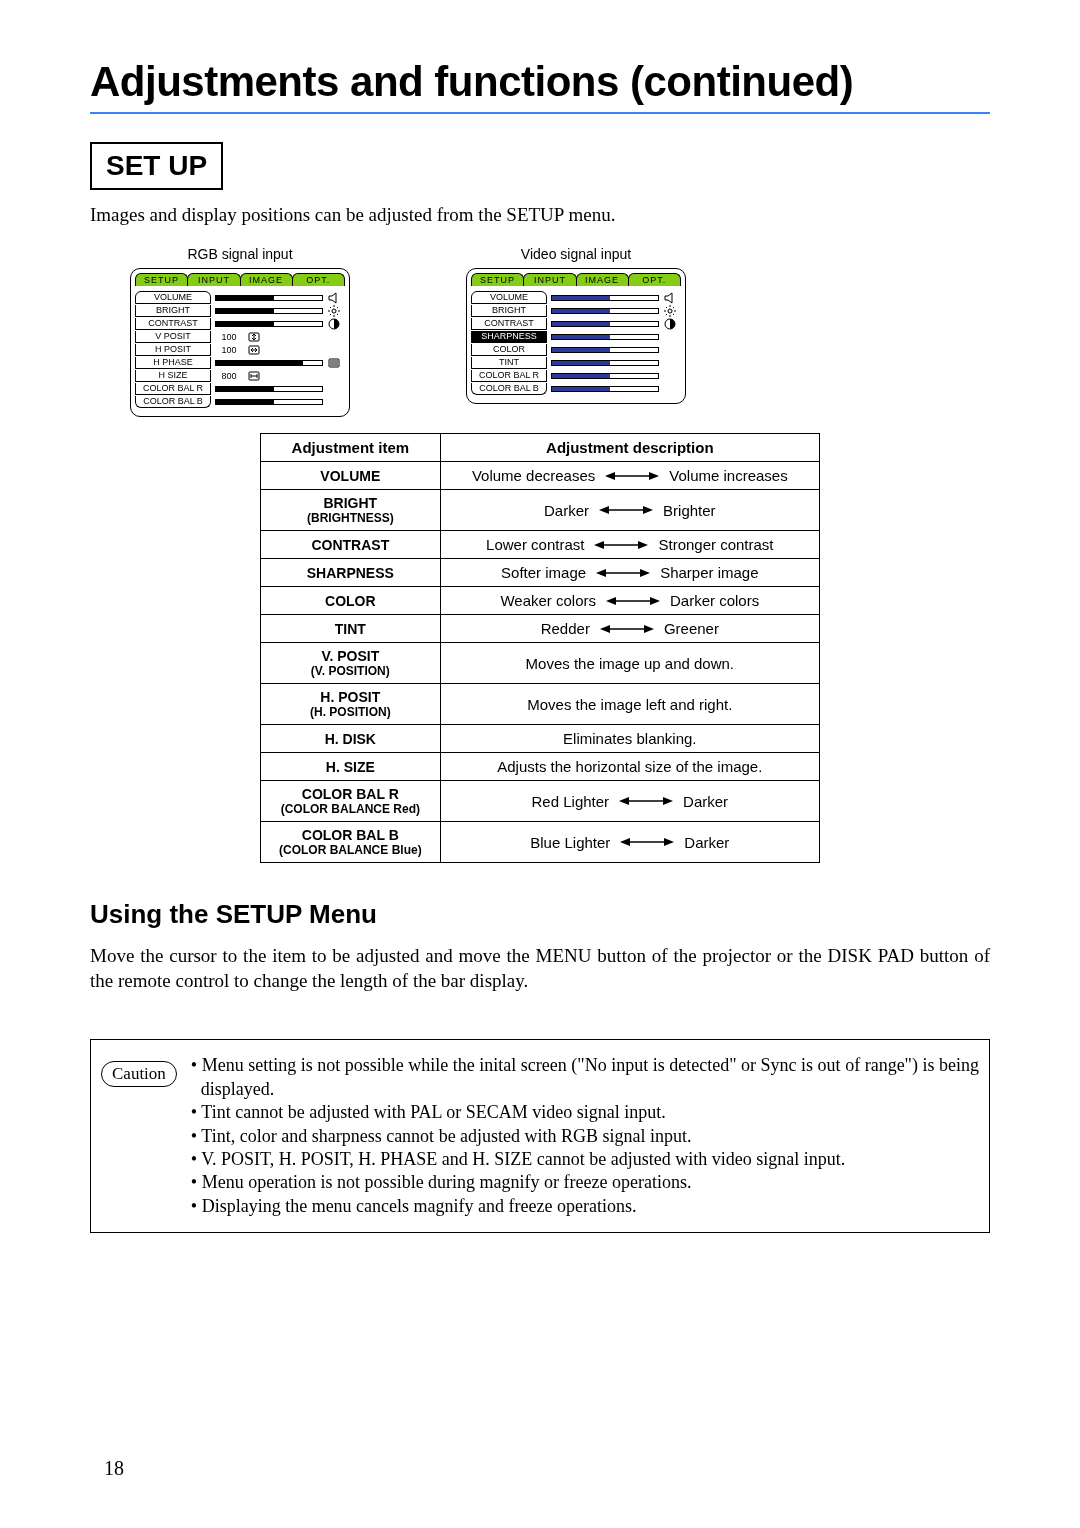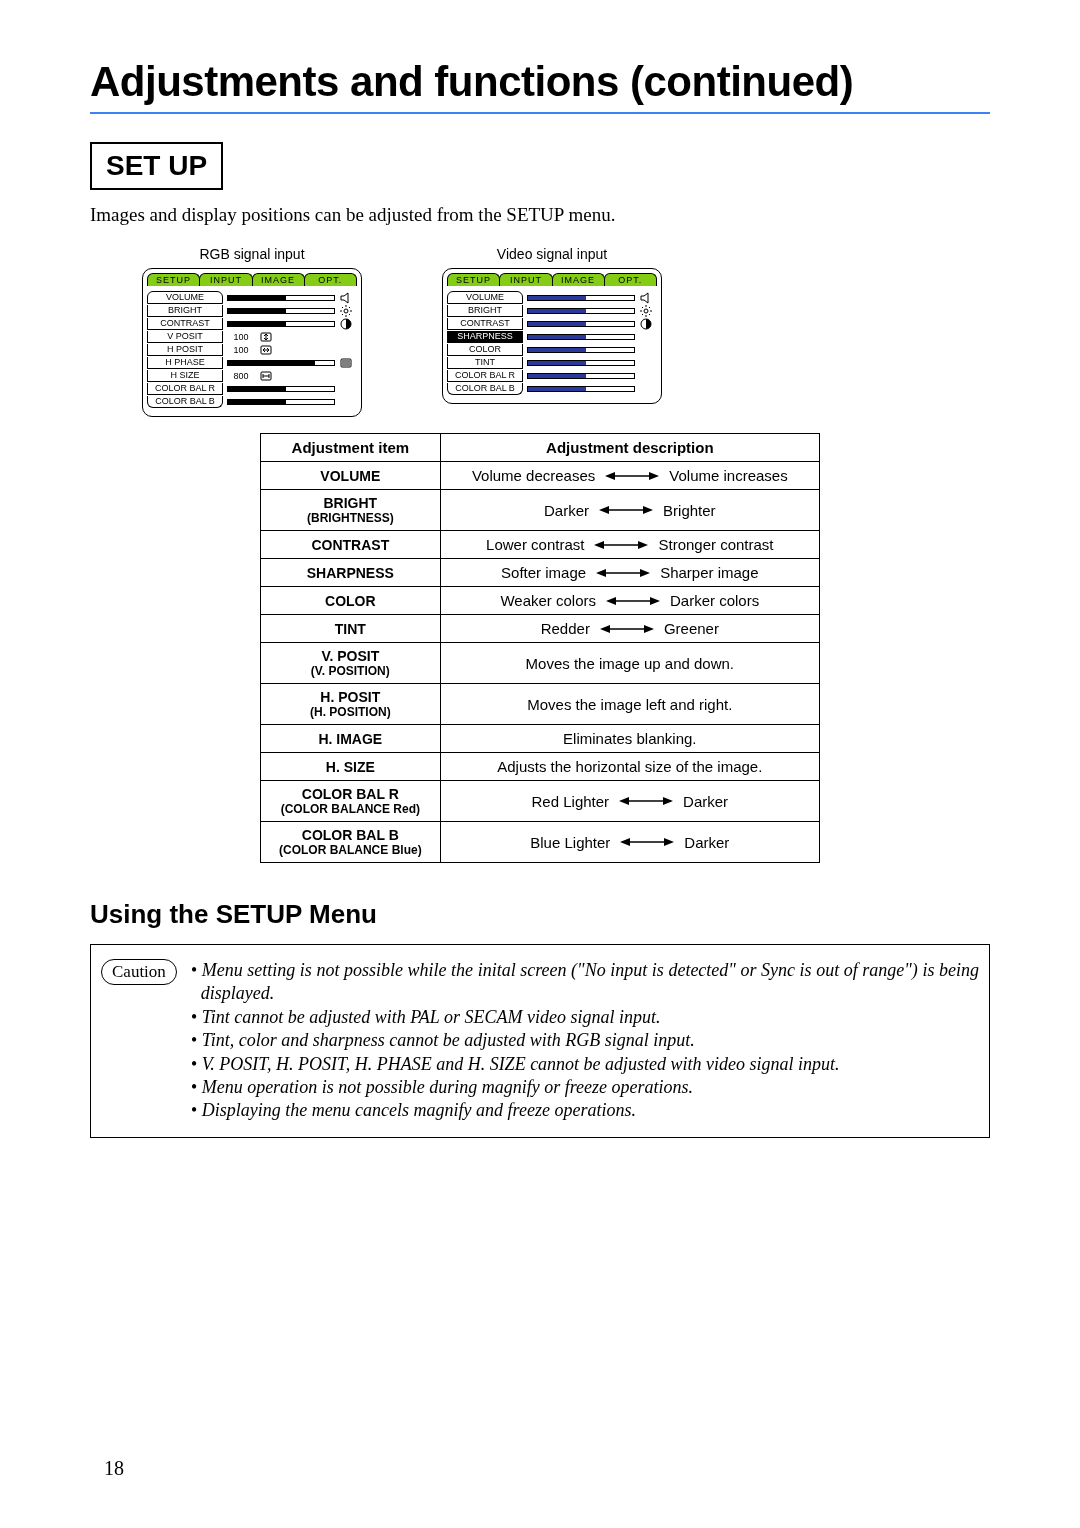--- a/index.html
+++ b/index.html
@@ -41,23 +41,23 @@
     font-size: 28px;
     line-height: 44px;
     text-align: right;
   }
   .intro {
     font-size: 19px;
     margin-bottom: 20px;
   }
   .menus {
     display: flex;
-    gap: 80px;
+    gap: 116px;
     justify-content: flex-start;
-    margin-left: 52px;
+    margin-left: 40px;
     margin-bottom: 16px;
   }
   .menu-block {
     font-family: Arial, Helvetica, sans-serif;
   }
   .menu-caption {
     font-size: 14px;
     text-align: center;
     margin-bottom: 6px;
   }
@@ -212,33 +212,32 @@
     gap: 14px;
     font-size: 18px;
   }
   .caution-tag {
     border: 1px solid #000;
     border-radius: 14px;
     padding: 0 10px;
     align-self: flex-start;
     font-size: 17px;
     line-height: 24px;
-    margin-top: 0;
+    margin-top: 7px;
     white-space: nowrap;
   }
   .caution-list {
     flex: 1;
     text-align: justify;
   }
   .caution-list .b {
     display: block;
     text-indent: -10px;
     padding-left: 10px;
     line-height: 1.3;
-    font-style: italic;
   }
   .pageno {
     position: absolute;
     left: 104px;
     bottom: 48px;
     font-size: 20px;
   }
 </style>
 </head>
 <body>
@@ -597,21 +596,21 @@
         </tr>
         <tr>
           <td class="name">V. POSIT<span class="sub">(V. POSITION)</span></td>
           <td class="desc">Moves the image up and down.</td>
         </tr>
         <tr>
           <td class="name">H. POSIT<span class="sub">(H. POSITION)</span></td>
           <td class="desc">Moves the image left and right.</td>
         </tr>
         <tr>
-          <td class="name">H. IMAGE</td>
+          <td class="name">H. DISK</td>
           <td class="desc">Eliminates blanking.</td>
         </tr>
         <tr>
           <td class="name">H. SIZE</td>
           <td class="desc">Adjusts the horizontal size of the image.</td>
         </tr>
         <tr>
           <td class="name">COLOR BAL  R<span class="sub">(COLOR BALANCE Red)</span></td>
           <td class="desc"><span class="lr">
               <span class="seg left">Red   Lighter</span>
@@ -632,20 +631,21 @@
                   <use href="#i-arrow2"></use>
                 </svg>
               </span>
               <span class="seg right">Darker</span>
             </span></td>
         </tr>
       </tbody>
   </table>
 
   <h2 class="using">Using the SETUP Menu</h2>
+  <div class="para">Move the cursor to the item to be adjusted and move the MENU button of the projector or the DISK PAD button of the remote control to change the length of the bar display.</div>
 
   <div class="caution-box">
     <div class="caution-tag">Caution</div>
     <div class="caution-list" id="caution-list">
         <span class="b">• Menu setting is not possible while the inital screen ("No input is detected" or Sync is out of range") is being displayed.</span>
         <span class="b">• Tint cannot be adjusted with PAL or SECAM video signal input.</span>
         <span class="b">• Tint, color and sharpness cannot be adjusted with RGB signal input.</span>
         <span class="b">• V. POSIT, H. POSIT, H. PHASE and H. SIZE cannot be adjusted with video signal input.</span>
         <span class="b">• Menu operation is not possible during magnify or freeze operations.</span>
         <span class="b">• Displaying the menu cancels magnify and freeze operations.</span>

